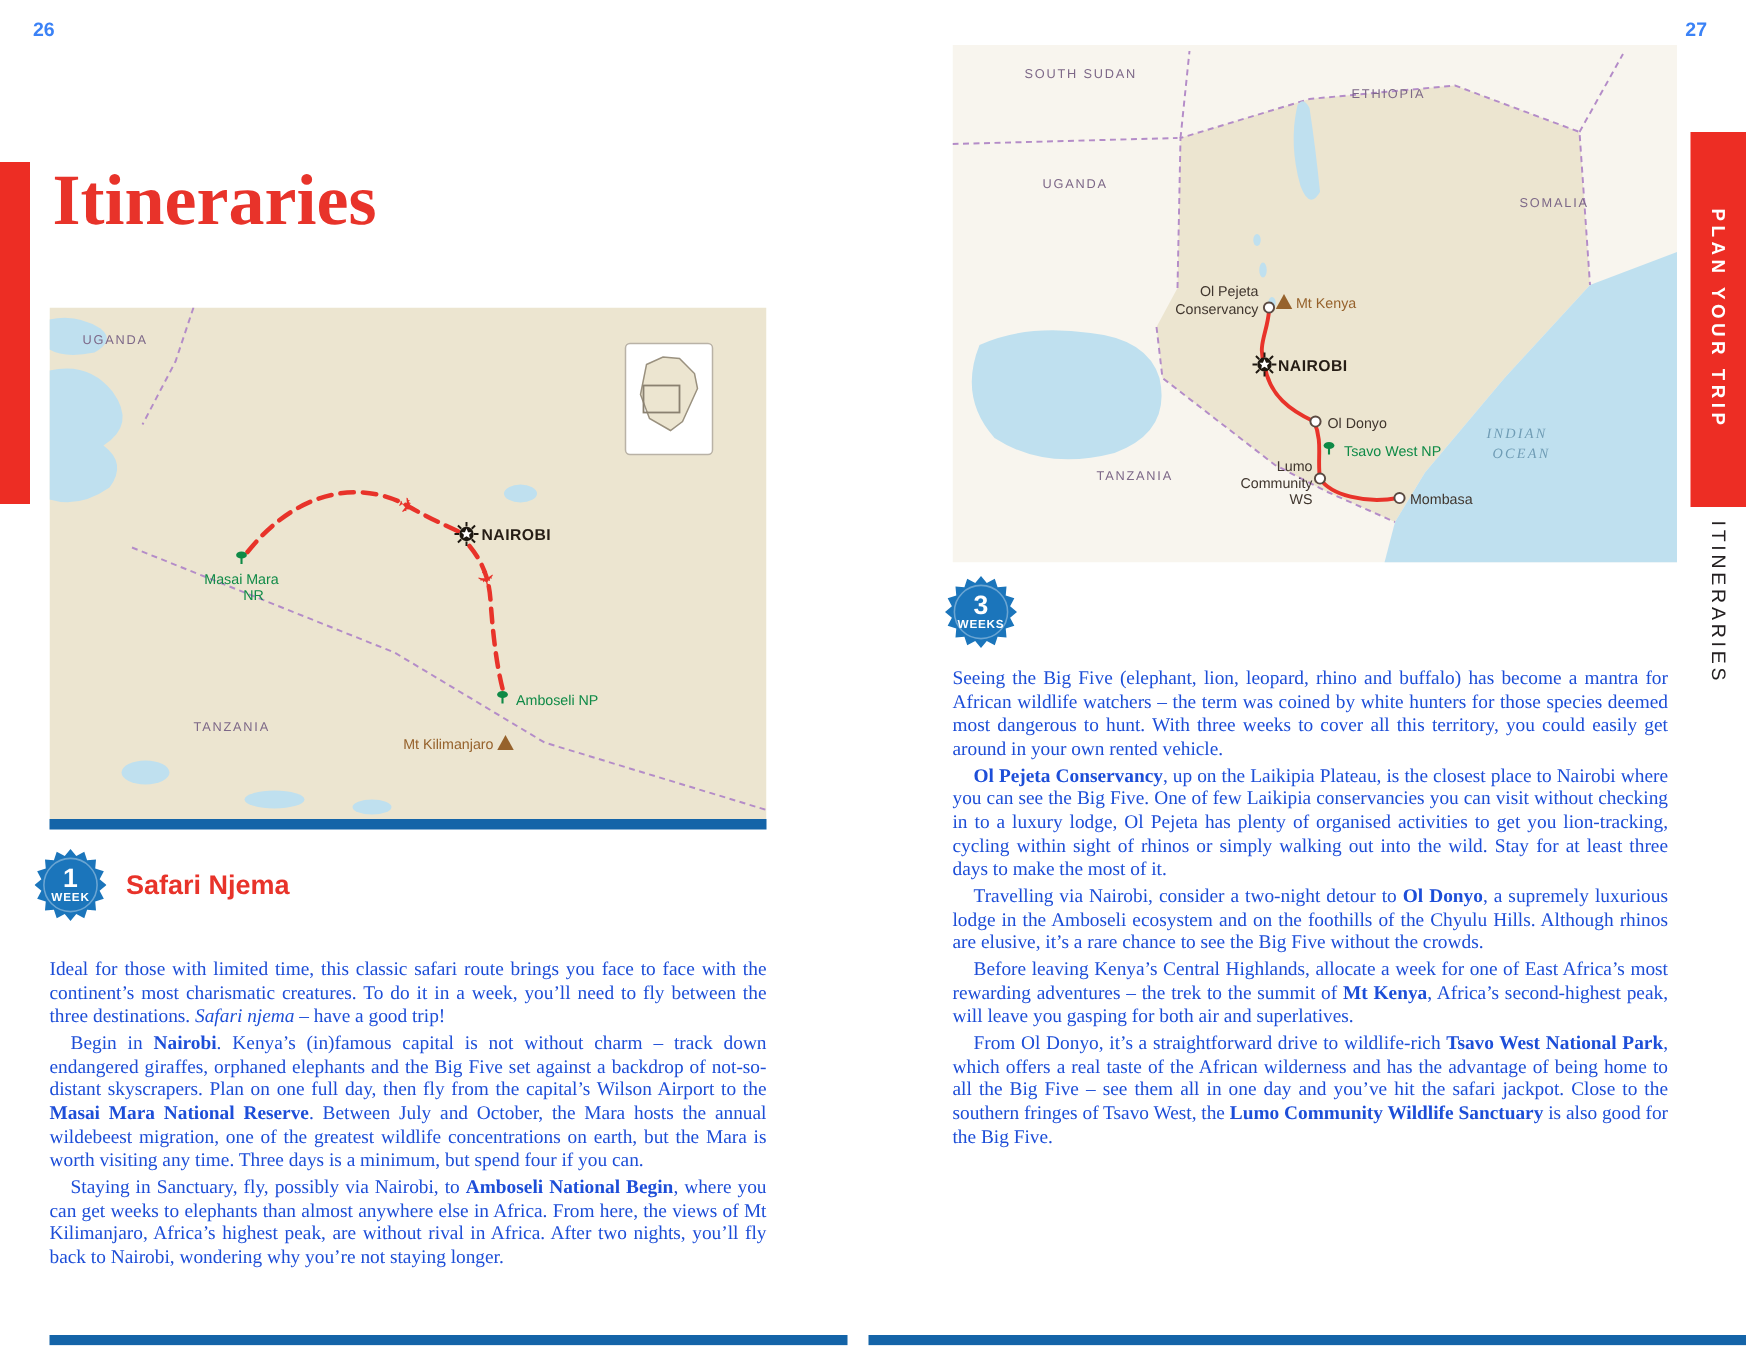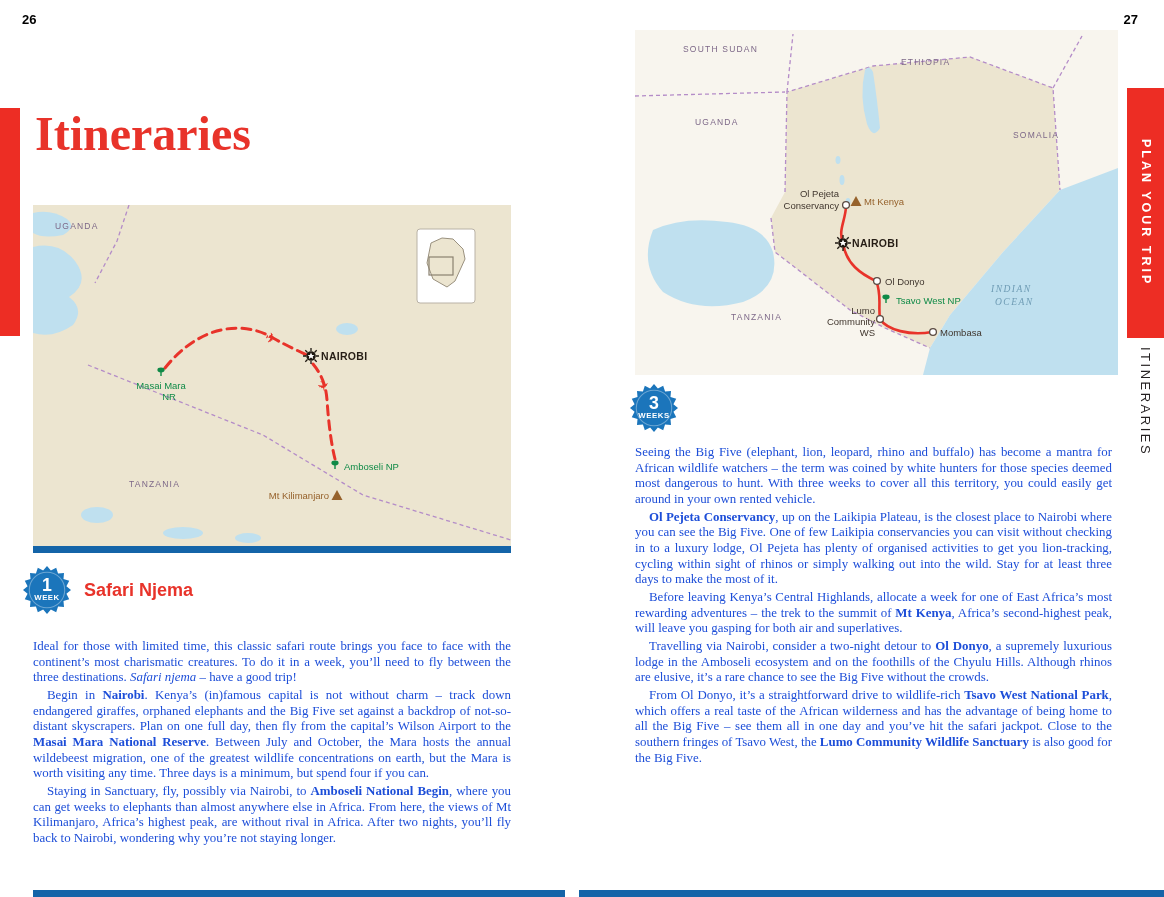--- a/index.html
+++ b/index.html
@@ -1,19 +1,19 @@
 <!DOCTYPE html>
 <html><head>
 <meta charset="utf-8">
 <style>
   html,body{margin:0;padding:0;background:#fff;}
   .spread{position:relative;width:1164px;height:897px;background:#fff;overflow:hidden;
           font-family:"Liberation Serif",serif;color:#231f20;}
 
-  .pagenum{position:absolute;top:12px;font:bold 13px "Liberation Sans",sans-serif;color:#000000;}
+  .pagenum{position:absolute;top:12px;font:bold 13px "Liberation Sans",sans-serif;color:#3b82f6;}
   .pagenum-left{left:22px;}
   .pagenum-right{right:26px;}
 
   .chapter-tab-left{position:absolute;left:0;top:108px;width:20px;height:228px;background:#ed2d24;}
 
   .page-title{position:absolute;left:35px;top:106px;
               font:bold 48px "Liberation Serif",serif;color:#e8332a;letter-spacing:0;}
 
   .map-svg{position:absolute;display:block;}
   #map-left{left:33px;top:205px;}
@@ -202,22 +202,22 @@
   <div id="heading-left" class="section-heading">Safari Njema</div>
 
   <div id="body-left" class="body-col">
     <p><span>Ideal for those with limited time, this classic safari route brings you face to face with the continent’s most charismatic creatures. To do it in a week, you’ll need to fly between the three destinations. </span><span class="i">Safari njema</span><span> – have a good trip!</span></p>
     <p><span>Begin in </span><span class="b">Nairobi</span><span>. Kenya’s (in)famous capital is not without charm – track down endangered giraffes, orphaned elephants and the Big Five set against a backdrop of not-so-distant skyscrapers. Plan on one full day, then fly from the capital’s Wilson Airport to the </span><span class="b">Masai Mara National Reserve</span><span>. Between July and October, the Mara hosts the annual wildebeest migration, one of the greatest wildlife concentrations on earth, but the Mara is worth visiting any time. Three days is a minimum, but spend four if you can.</span></p>
     <p><span>Staying in Sanctuary, fly, possibly via Nairobi, to </span><span class="b">Amboseli National Begin</span><span>, where you can get weeks to elephants than almost anywhere else in Africa. From here, the views of Mt Kilimanjaro, Africa’s highest peak, are without rival in Africa. After two nights, you’ll fly back to Nairobi, wondering why you’re not staying longer.</span></p>
   </div>
   <div id="body-right" class="body-col">
     <p><span>Seeing the Big Five (elephant, lion, leopard, rhino and buffalo) has become a mantra for African wildlife watchers – the term was coined by white hunters for those species deemed most dangerous to hunt. With three weeks to cover all this territory, you could easily get around in your own rented vehicle.</span></p>
     <p><span class="b">Ol Pejeta Conservancy</span><span>, up on the Laikipia Plateau, is the closest place to Nairobi where you can see the Big Five. One of few Laikipia conservancies you can visit without checking in to a luxury lodge, Ol Pejeta has plenty of organised activities to get you lion-tracking, cycling within sight of rhinos or simply walking out into the wild. Stay for at least three days to make the most of it.</span></p>
+    <p><span>Travelling via Nairobi, consider a two-night detour to </span><span class="b">Ol Donyo</span><span>, a supremely luxurious lodge in the Amboseli ecosystem and on the foothills of the Chyulu Hills. Although rhinos are elusive, it’s a rare chance to see the Big Five without the crowds.</span></p>
     <p><span>Before leaving Kenya’s Central Highlands, allocate a week for one of East Africa’s most rewarding adventures – the trek to the summit of </span><span class="b">Mt Kenya</span><span>, Africa’s second-highest peak, will leave you gasping for both air and superlatives.</span></p>
-    <p><span>Travelling via Nairobi, consider a two-night detour to </span><span class="b">Ol Donyo</span><span>, a supremely luxurious lodge in the Amboseli ecosystem and on the foothills of the Chyulu Hills. Although rhinos are elusive, it’s a rare chance to see the Big Five without the crowds.</span></p>
     <p><span>From Ol Donyo, it’s a straightforward drive to wildlife-rich </span><span class="b">Tsavo West National Park</span><span>, which offers a real taste of the African wilderness and has the advantage of being home to all the Big Five – see them all in one day and you’ve hit the safari jackpot. Close to the southern fringes of Tsavo West, the </span><span class="b">Lumo Community Wildlife Sanctuary</span><span> is also good for the Big Five.</span></p>
   </div>
 
   <div class="side-tab">
     <div class="tab-red">
       <span>PLAN YOUR TRIP</span>
     </div>
     <div class="tab-black">
       <span>ITINERARIES</span>
     </div>

